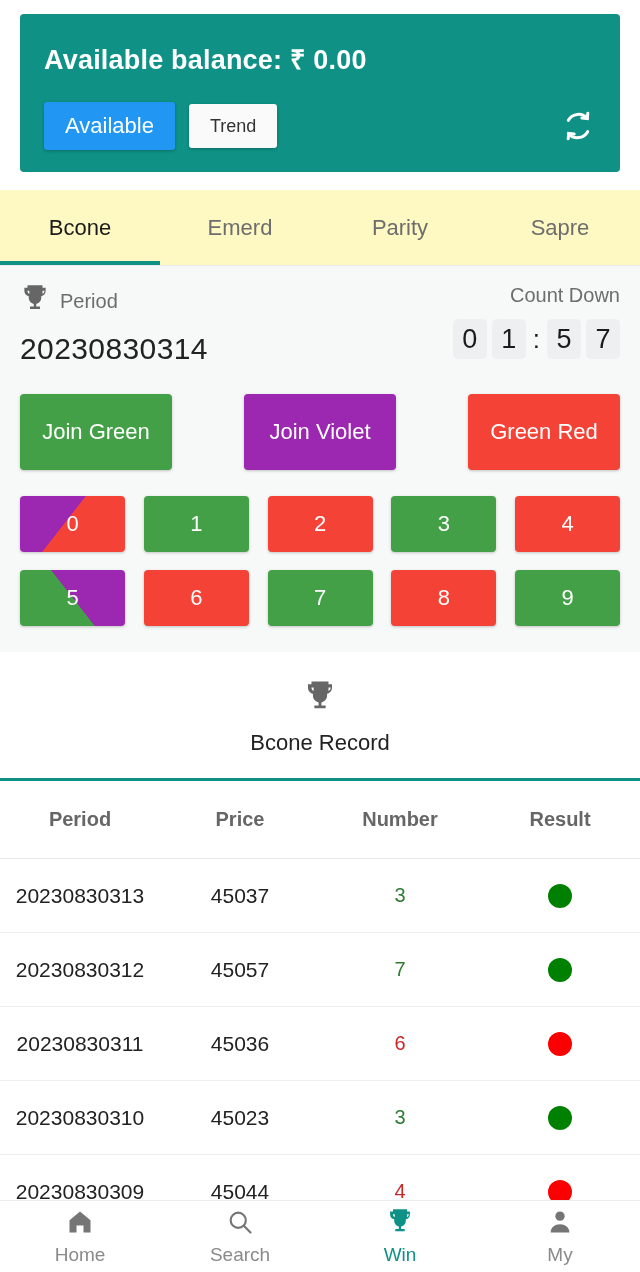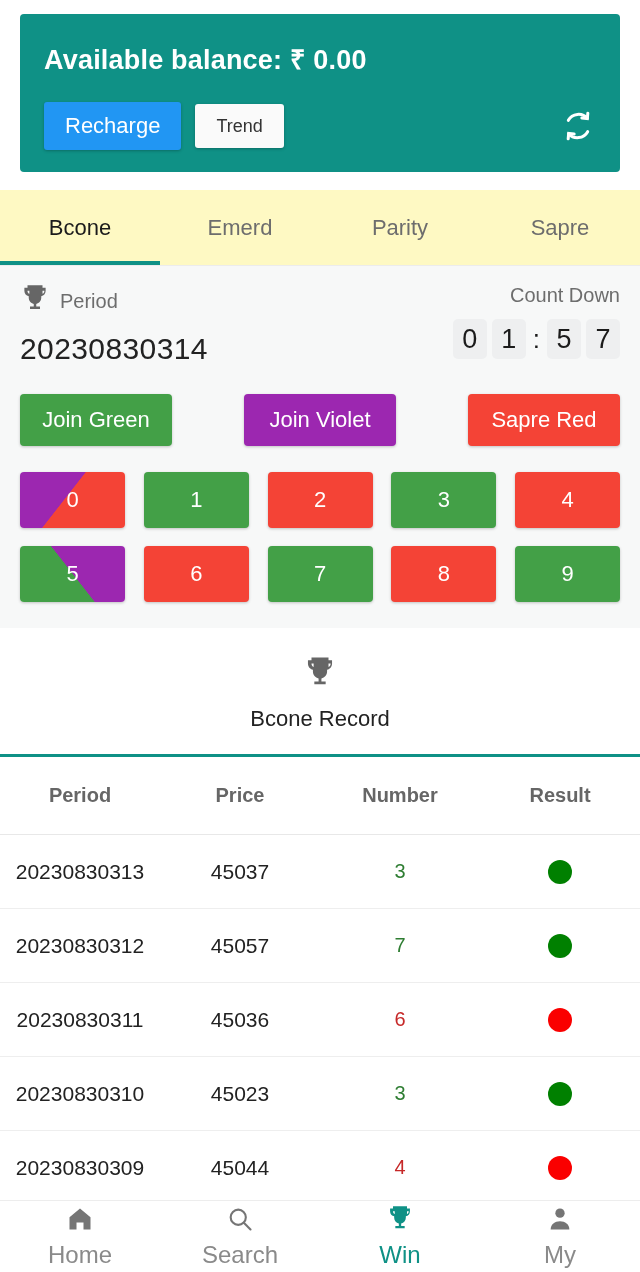--- a/index.html
+++ b/index.html
@@ -146,21 +146,21 @@
     display: flex;
     justify-content: space-between;
     margin-top: 28px;
   }
   .join-btn {
     border: none;
     border-radius: 4px;
     color: #ffffff;
     font-size: 22px;
     font-family: "Liberation Sans", sans-serif;
-    padding: 14px 0;
+    padding: 26px 0;
     width: 152px;
     box-shadow: 0 1px 3px rgba(0,0,0,.22);
     cursor: pointer;
     line-height: 1.1;
   }
   .join-green  { background: #43a047; }
   .join-violet { background: #9c27b0; }
   .join-red    { background: #f44336; }
 
   
@@ -243,33 +243,33 @@
   }
   .nav-item {
     flex: 1;
     display: flex;
     flex-direction: column;
     align-items: center;
     justify-content: center;
     gap: 4px;
     cursor: pointer;
   }
-  .nav-label { font-size: 24px; color: #8a8a8a; }
+  .nav-label { font-size: 19px; color: #8a8a8a; }
   .nav-item.active .nav-label { color: #0f9186; }
 </style>
 </head>
 <body>
 
 <div id="app">
 
   <div class="balance-wrap">
     <div class="balance-card">
       <div class="balance-text">Available balance: ₹ 0.00</div>
       <div class="balance-actions">
-        <button class="btn-recharge">Recharge</button>
+        <button class="btn-recharge">Available</button>
         <button class="btn-trend">Trend</button>
       </div>
       <button class="refresh-btn">
         <svg width="40" height="40" viewBox="0 0 24 24" fill="none" stroke="#ffffff" stroke-width="1.8" stroke-linecap="round">
           <path d="M6.2 8.6A7 7 0 0 1 17.6 7.4"></path>
           <path d="M17.8 15.4A7 7 0 0 1 6.4 16.6"></path>
           <path d="M17.9 4.3l-.3 3.3 -3.3-.4"></path>
           <path d="M6.1 19.7l.3-3.3 3.3.4"></path>
         </svg>
       </button>
@@ -314,21 +314,21 @@
           <div class="cd-colon">:</div>
           <div class="cd-box">5</div>
           <div class="cd-box">7</div>
         </div>
       </div>
     </div>
 
     <div class="join-row">
       <button class="join-btn join-green">Join Green</button>
       <button class="join-btn join-violet">Join Violet</button>
-      <button class="join-btn join-red">Sapre Red</button>
+      <button class="join-btn join-red">Green Red</button>
     </div>
 
     <div class="num-grid">
       <button class="num-btn n-violet-red">
           <span>0</span>
         </button>
       <button class="num-btn n-green">
           <span>1</span>
         </button>
       <button class="num-btn n-red">

